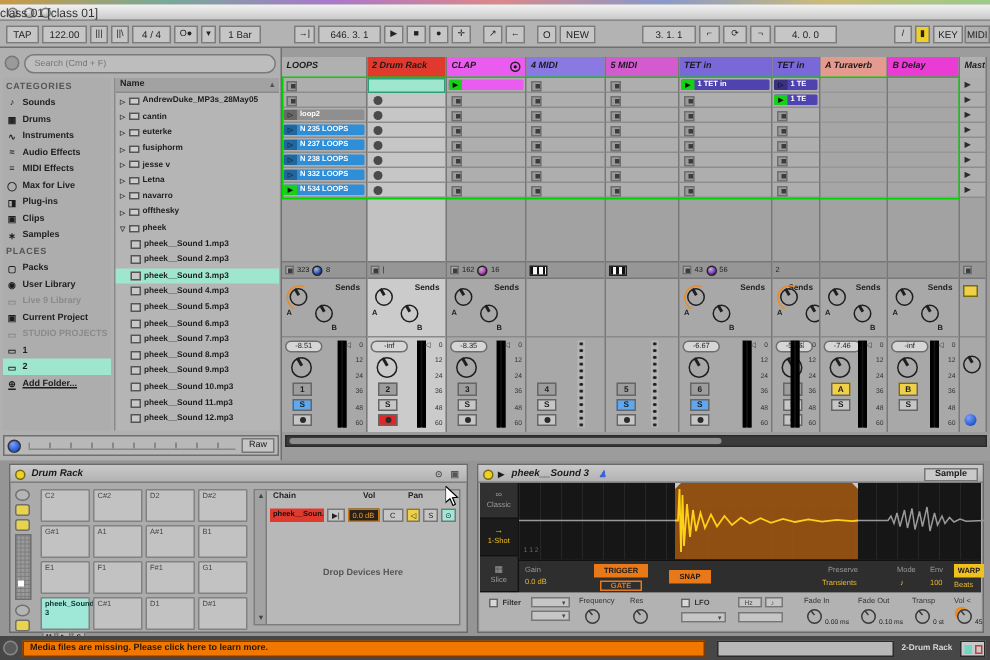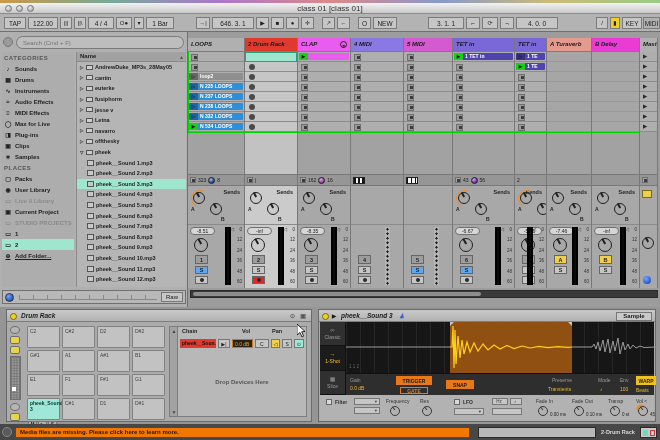--- a/index.html
+++ b/index.html
@@ -6,21 +6,21 @@
   html,body { width:660px; height:440px; overflow:hidden; background:#9e9e9e;
     font-family:"Liberation Sans", sans-serif; color:#1a1a1a; }
   .abs { position:absolute; }
   
   #desktop-strip { left:0; top:0; width:660px; height:3px;
     background:linear-gradient(90deg,#c94,#7a9,#a7c,#d88,#89c,#cb7,#9c8); }
   #titlebar { left:0; top:3px; width:660px; height:11px;
     background:linear-gradient(#f2f2f2,#c9c9c9); border-bottom:1px solid #8a8a8a; }
   .tlight { position:absolute; top:2px; width:7px; height:7px; border-radius:50%;
     background:radial-gradient(circle at 35% 30%, #eee, #9a9a9a); border:1px solid #777; }
-  #wtitle { position:absolute; left:0; right:0; top:1px; text-align:center; font-size:8px; color:#333; }
+  #wtitle { position:absolute; left:0; right:0; top:1px; text-align:left; font-size:8px; color:#333; }
   
   #transport { left:0; top:14px; width:660px; height:18px; background:#b3b3b3;
     border-bottom:1px solid #6f6f6f; }
   .tbox { position:absolute; top:3px; height:12px; background:#c6c6c6; border:1px solid #7c7c7c;
     display:flex; align-items:center; justify-content:center; font-size:6.5px; color:#222; padding:0 2px; }
   .tbox.dark { background:#b0b0b0; }
   .tbox.yellow { background:#f0d020; }
   .gl { font-size:6px; line-height:1; }
   
   #main { left:0; top:32px; width:660px; height:275px; background:#a8a8a8; }

